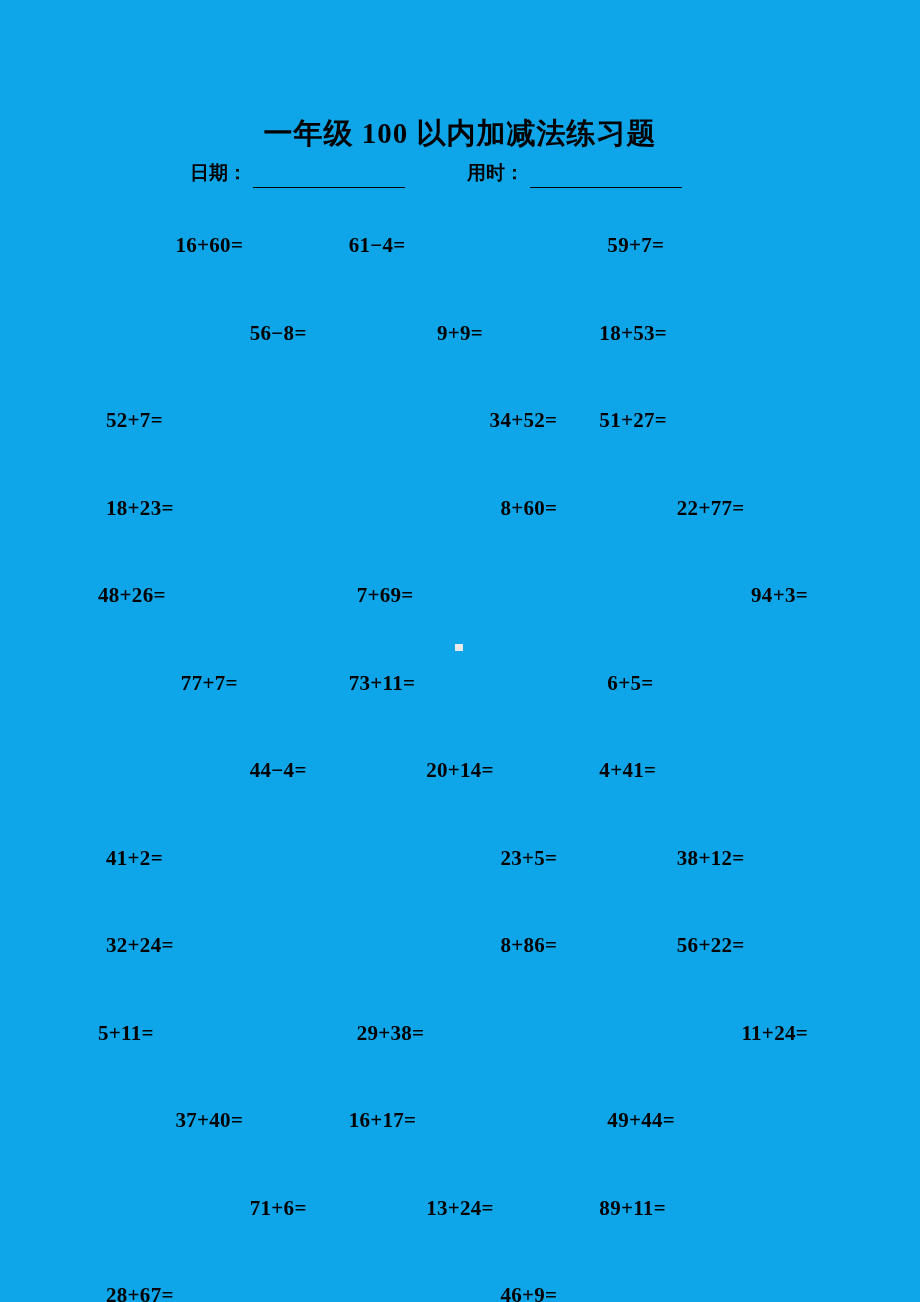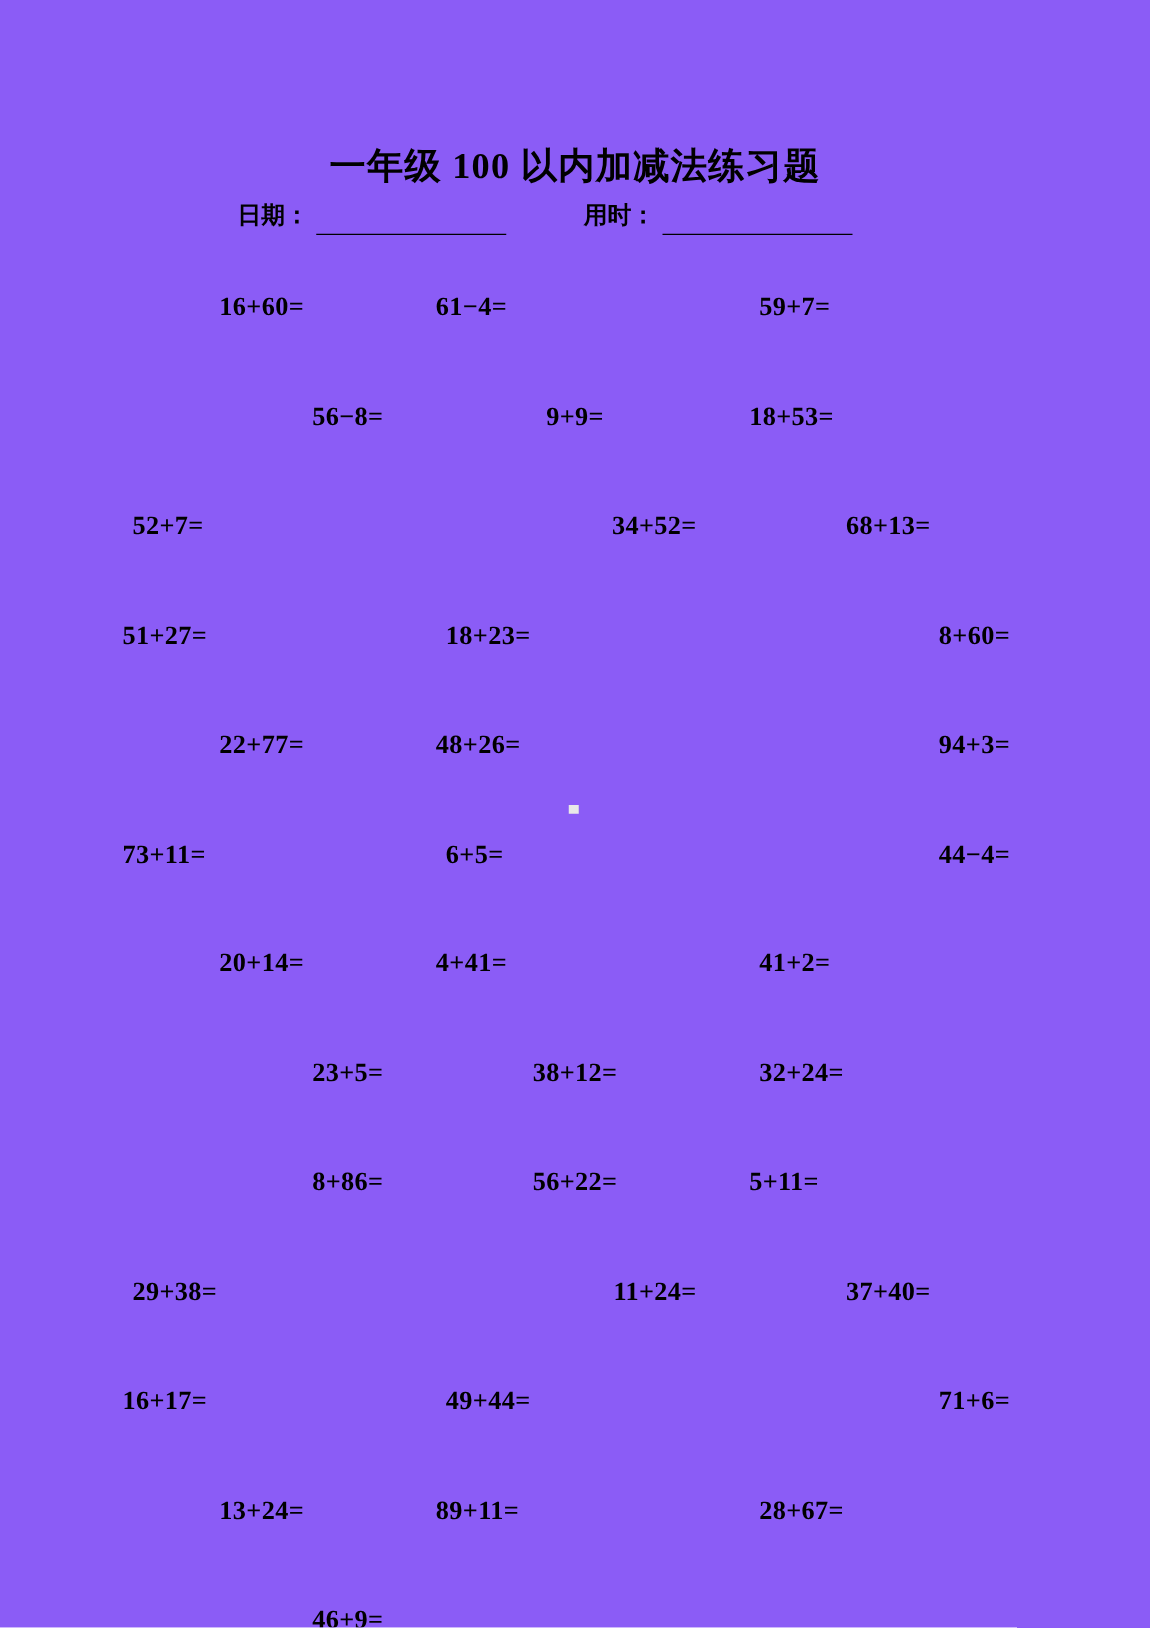--- a/index.html
+++ b/index.html
@@ -8,21 +8,21 @@
     background: #ffffff;
   }
   body {
     font-family: "Liberation Serif", "DejaVu Serif", serif;
     color: #000000;
   }
   .page {
     position: relative;
     width: 920px;
     height: 1302px;
-    background: #8b5cf6;
+    background: #0ea5e9;
     overflow: hidden;
     box-sizing: border-box;
   }
 
   
   .worksheet-title {
     position: absolute;
     top: 94px;
     left: 0;
     width: 920px;
@@ -121,27 +121,28 @@
 
   <div class="problem-grid">
       <div class="problem-cell col-0">16+60=</div>
       <div class="problem-cell col-1">61−4=</div>
       <div class="problem-cell col-2">59+7=</div>
       <div class="problem-cell col-3">56−8=</div>
       <div class="problem-cell col-0">9+9=</div>
       <div class="problem-cell col-1">18+53=</div>
       <div class="problem-cell col-2">52+7=</div>
       <div class="problem-cell col-3">34+52=</div>
-      <div class="problem-cell col-0">68+13=</div>
       <div class="problem-cell col-1">51+27=</div>
       <div class="problem-cell col-2">18+23=</div>
       <div class="problem-cell col-3">8+60=</div>
       <div class="problem-cell col-0">22+77=</div>
       <div class="problem-cell col-1">48+26=</div>
+      <div class="problem-cell col-2">7+69=</div>
       <div class="problem-cell col-3">94+3=</div>
+      <div class="problem-cell col-0">77+7=</div>
       <div class="problem-cell col-1">73+11=</div>
       <div class="problem-cell col-2">6+5=</div>
       <div class="problem-cell col-3">44−4=</div>
       <div class="problem-cell col-0">20+14=</div>
       <div class="problem-cell col-1">4+41=</div>
       <div class="problem-cell col-2">41+2=</div>
       <div class="problem-cell col-3">23+5=</div>
       <div class="problem-cell col-0">38+12=</div>
       <div class="problem-cell col-2">32+24=</div>
       <div class="problem-cell col-3">8+86=</div>

